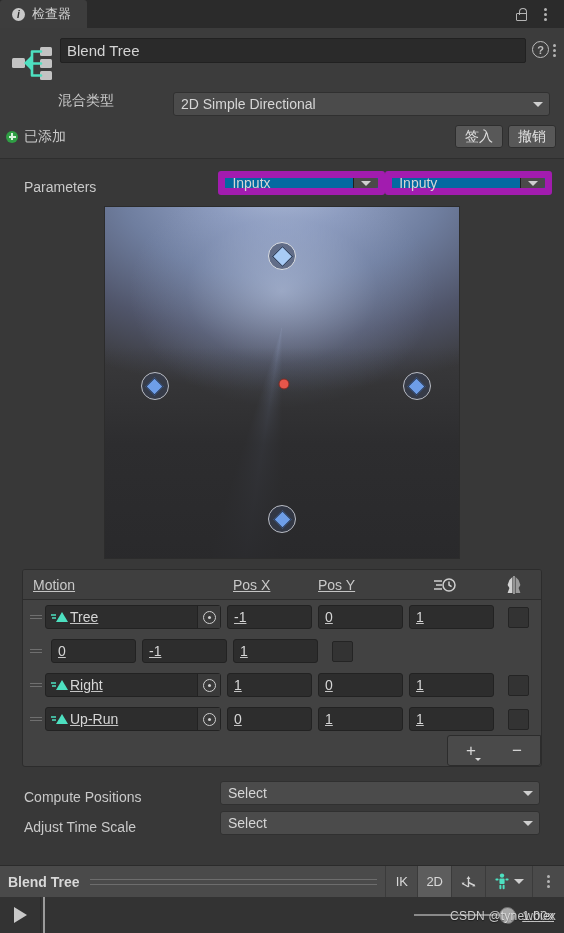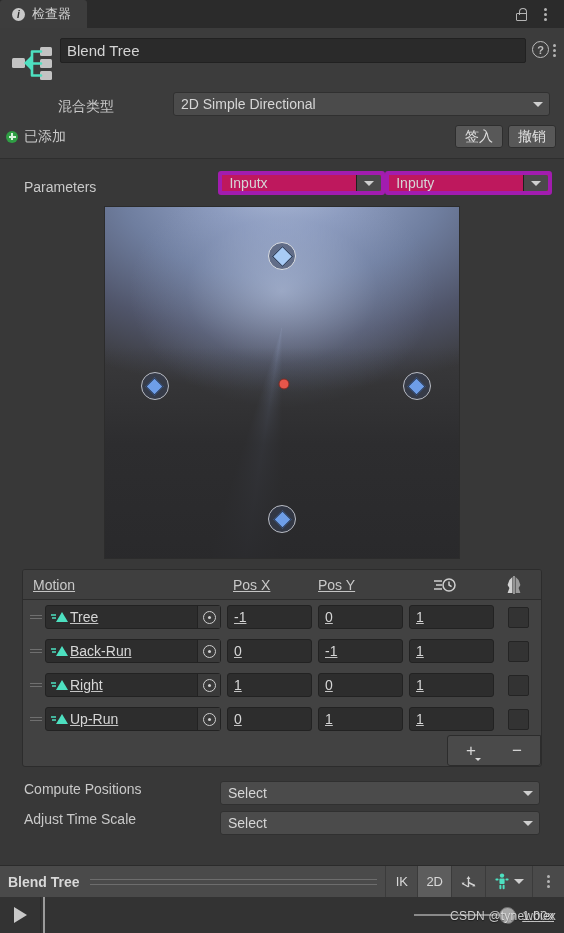--- a/index.html
+++ b/index.html
@@ -33,39 +33,39 @@
   
   .hdr{background:#3c3c3c;padding:8px 0 0 0;}
   .hdr-row1{display:flex;align-items:flex-start;padding:2px 8px 0 10px;}
   .bt-icon{width:46px;height:46px;position:relative;flex:0 0 46px;margin-top:2px;}
   .name-wrap{flex:1;margin-left:4px;}
   .name-field{height:25px;background:#2a2a2a;border:1px solid #212121;border-radius:2px;
       color:#d4d4d4;font-size:15px;display:flex;align-items:center;padding:0 6px;box-sizing:border-box;}
   .hdr-help{display:flex;align-items:flex-start;gap:4px;padding-left:6px;padding-top:3px;}
   .help-ico{width:15px;height:15px;border-radius:50%;border:1.4px solid #bdbdbd;color:#bdbdbd;
       font-size:11px;font-weight:bold;display:flex;align-items:center;justify-content:center;}
-  .hdr-row2{display:flex;align-items:flex-end;padding:6px 8px 0 10px;}
+  .hdr-row2{display:flex;align-items:flex-start;padding:6px 8px 0 10px;}
   .lbl-blend{width:115px;margin-left:48px;color:#c9c9c9;font-size:14px;}
   .dd{background:#4b4b4b;border:1px solid #303030;border-radius:3px;height:24px;display:flex;align-items:center;
       padding:0 0 0 7px;color:#d6d6d6;font-size:14px;box-sizing:border-box;position:relative;}
   .dd .caret{margin-left:auto;width:22px;display:flex;align-items:center;justify-content:center;}
   .caret-t{width:0;height:0;border-left:5px solid transparent;border-right:5px solid transparent;border-top:5px solid #cfcfcf;}
   .hdr-row3{display:flex;align-items:center;padding:9px 8px 10px 6px;}
   .added{display:flex;align-items:center;gap:6px;font-size:14px;color:#c9c9c9;}
   .plus-green{width:12px;height:12px;border-radius:50%;background:#2f9e44;position:relative;}
   .plus-green:before,.plus-green:after{content:"";position:absolute;background:#d8f3de;}
   .plus-green:before{left:2.5px;top:5px;width:7px;height:2px;}
   .plus-green:after{left:5px;top:2.5px;width:2px;height:7px;}
   .btns{margin-left:auto;display:flex;gap:5px;}
   .btn{background:#585858;border:1px solid #2e2e2e;border-radius:3px;height:23px;min-width:48px;
      display:flex;align-items:center;justify-content:center;color:#e0e0e0;font-size:14px;padding:0 8px;box-sizing:border-box;}
   .sep{height:1px;background:#2e2e2e;}
   .param-row{display:flex;align-items:flex-end;padding:12px 12px 10px 24px;}
   .param-lbl{font-size:14px;color:#c9c9c9;width:196px;}
-  .dd-dark{background:#be185d;border:4px solid #a21caf;border-radius:3px;height:24px;display:flex;align-items:center;
+  .dd-dark{background:#0369a1;border:7px solid #a21caf;border-radius:3px;height:24px;display:flex;align-items:center;
       padding-left:7px;color:#d6d6d6;font-size:14px;box-sizing:border-box;}
   .dd-dark .caretbox{margin-left:auto;width:24px;height:100%;background:#4a4a4a;border-left:1px solid #1f1f1f;
       display:flex;align-items:center;justify-content:center;border-radius:0 2px 2px 0;}
 
   
   .graph-wrap{display:flex;justify-content:center;padding-top:1px;}
   .graph{width:354px;height:351px;position:relative;border:1px solid #2c2c2c;overflow:hidden;
      background:#3a3a3c;}
   .graph .g1{position:absolute;inset:0;
      background:radial-gradient(ellipse 120% 70% at 50% -6%, #aebbd8 0%, #8c9bbe 18%, #6f7e9f 38%, #50556a 62%, #3a3a3c 84%);}
@@ -105,21 +105,21 @@
   .w-num{width:85px;}
   .chk{width:19px;height:19px;background:#333;border:1px solid #242424;border-radius:2px;margin-left:14px;}
   .tbl-foot{position:relative;height:30px;}
   .pm{position:absolute;right:0;top:-1px;width:92px;height:29px;background:#4a4a4a;border:1px solid #2c2c2c;
      border-radius:3px 0 3px 3px;display:flex;align-items:center;justify-content:space-around;color:#d9d9d9;font-size:17px;}
   .pm .pbtn{position:relative;display:flex;align-items:center;}
   .mini-caret{width:0;height:0;border-left:3px solid transparent;border-right:3px solid transparent;
      border-top:3px solid #d9d9d9;position:absolute;bottom:0px;right:-5px;}
 
   
-  .sel-row{display:flex;align-items:flex-start;padding:3px 12px 0 24px;}
+  .sel-row{display:flex;align-items:flex-end;padding:3px 12px 0 24px;}
   .sel-lbl{font-size:14px;color:#c9c9c9;width:196px;}
 
   
   .pv{position:absolute;left:0;right:0;bottom:0;}
   .pv-hdr{height:31px;background:#4a4a4a;display:flex;align-items:center;border-top:1px solid #2b2b2b;}
   .pv-title{font-weight:bold;color:#d8d8d8;font-size:14px;padding-left:8px;}
   .pv-lines{flex:1;margin:0 8px 0 10px;}
   .pv-lines i{display:block;height:1px;background:#6d6d6d;margin:4px 0;}
   .pv-btn{height:31px;min-width:32px;padding:0 8px;display:flex;align-items:center;justify-content:center;
       color:#d7d7d7;font-size:13px;border-left:1px solid #3b3b3b;box-sizing:border-box;}
@@ -295,33 +295,20 @@
         <span class="numf w-num">1</span>
         <span class="chk"></span>
       </div>
       <div class="trow">
         <span class="grip">
             <span>
               <i></i>
               <i></i>
             </span>
           </span>
-        <span class="motion-field">
-          <span class="clip-ico">
-            <svg width="18" height="14" viewBox="0 0 18 14">
-              <line x1="0" y1="5" x2="5" y2="5" stroke="#4de0c0" stroke-width="1.3"></line>
-              <line x1="1" y1="8" x2="5" y2="8" stroke="#4de0c0" stroke-width="1.3"></line>
-              <path d="M11 2 L17 12 L5 12 Z" fill="#4de0c0"></path>
-            </svg>
-          </span>
-          <span class="clip-name">Back-Run</span>
-          <span class="picker">
-              <span class="ring"></span>
-            </span>
-        </span>
         <span class="numf w-num">0</span>
         <span class="numf w-num">-1</span>
         <span class="numf w-num">1</span>
         <span class="chk"></span>
       </div>
       <div class="trow">
         <span class="grip">
             <span>
               <i></i>
               <i></i>

